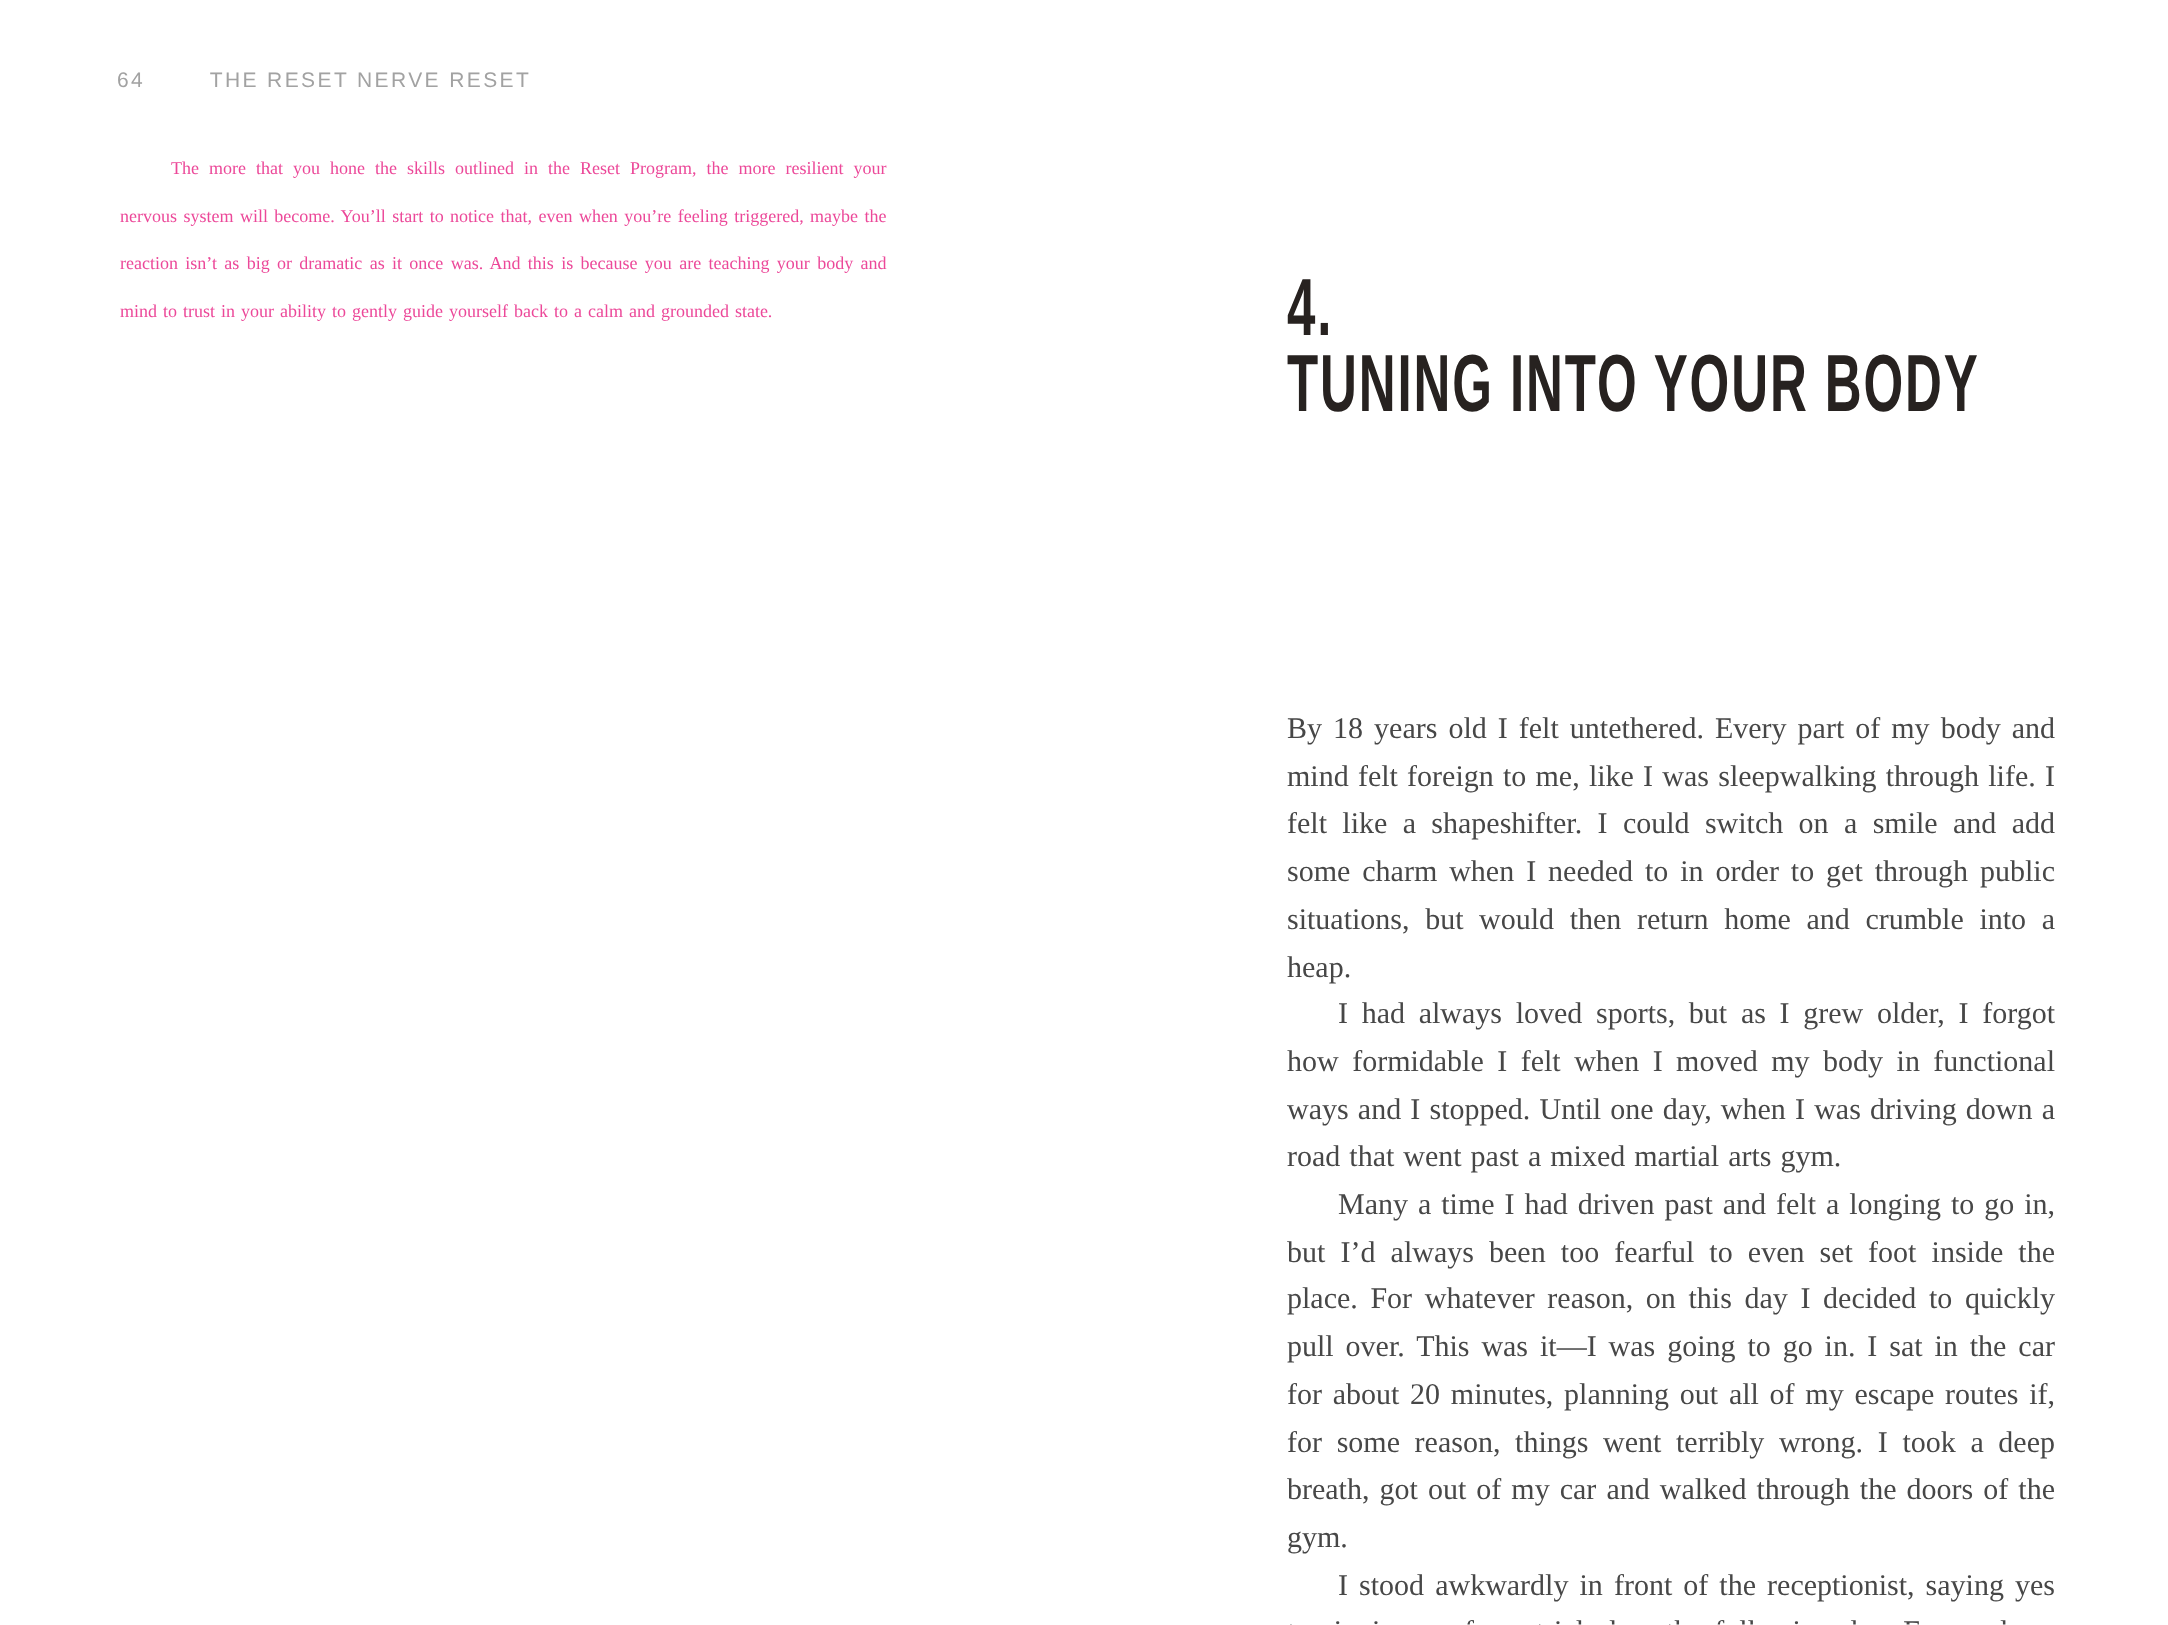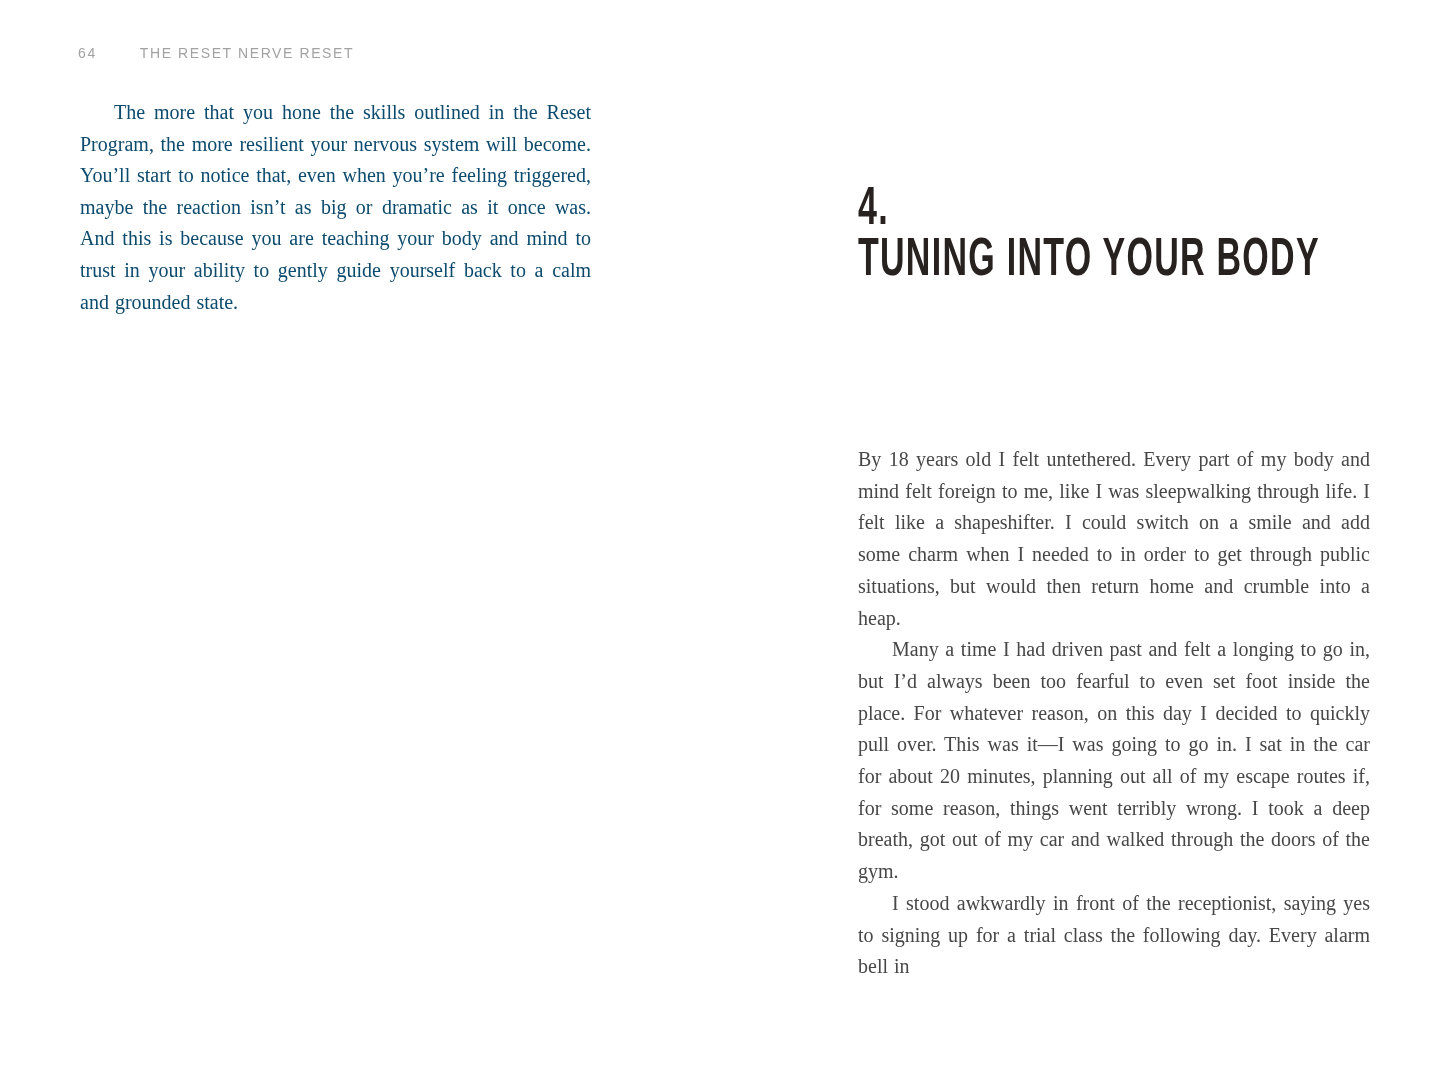--- a/index.html
+++ b/index.html
@@ -32,23 +32,23 @@
     font-weight: 400;
     margin-top: 13px;
   }
 
   
   .left-paragraph {
     position: absolute;
     top: 97px;
     left: 80px;
     width: 511px;
-    font-size: 20px;
+    font-size: 12px;
     line-height: 31.6px;
-    color: #0c4a6e;
+    color: #ec4899;
     text-align: justify;
     text-indent: 34px;
     word-spacing: 1px;
   }
 
   
   .chapter-heading {
     position: absolute;
     top: 180px;
     left: 858px;
@@ -72,38 +72,39 @@
     top: 444px;
     left: 858px;
     width: 512px;
     font-size: 20px;
     line-height: 31.7px;
     color: #474747;
     text-align: justify;
     word-spacing: 1px;
   }
   .right-body p { text-indent: 34px; }
-  .right-body p.no-indent { text-indent: 0; }
+  .right-body p.no-indent { text-indent: 0; margin-top: 27px; }
 </style>
 </head>
 <body>
 
 <div class="spread">
 
   <div class="running-header">
     <span>64</span>
     <span>THE RESET NERVE RESET</span>
   </div>
 
   <div class="left-paragraph">The more that you hone the skills outlined in the Reset Program, the more resilient your nervous system will become. You’ll start to notice that, even when you’re feeling triggered, maybe the reaction isn’t as big or dramatic as it once was. And this is because you are teaching your body and mind to trust in your ability to gently guide yourself back to a calm and grounded state.</div>
 
   <div class="chapter-heading">
     <span class="chapter-number">4.</span>
     <span class="chapter-title">TUNING INTO YOUR BODY</span>
   </div>
 
   <div class="right-body">
     <p class="no-indent">By 18 years old I felt untethered. Every part of my body and mind felt foreign to me, like I was sleepwalking through life. I felt like a shapeshifter. I could switch on a smile and add some charm when I needed to in order to get through public situations, but would then return home and crumble into a heap.</p>
+    <p>I had always loved sports, but as I grew older, I forgot how formidable I felt when I moved my body in functional ways and I stopped. Until one day, when I was driving down a road that went past a mixed martial arts gym.</p>
     <p>Many a time I had driven past and felt a longing to go in, but I’d always been too fearful to even set foot inside the place. For whatever reason, on this day I decided to quickly pull over. This was it—I was going to go in. I sat in the car for about 20 minutes, planning out all of my escape routes if, for some reason, things went terribly wrong. I took a deep breath, got out of my car and walked through the doors of the gym.</p>
     <p>I stood awkwardly in front of the receptionist, saying yes to signing up for a trial class the following day. Every alarm bell in</p>
   </div>
 
 </div>
 
 </body></html>

